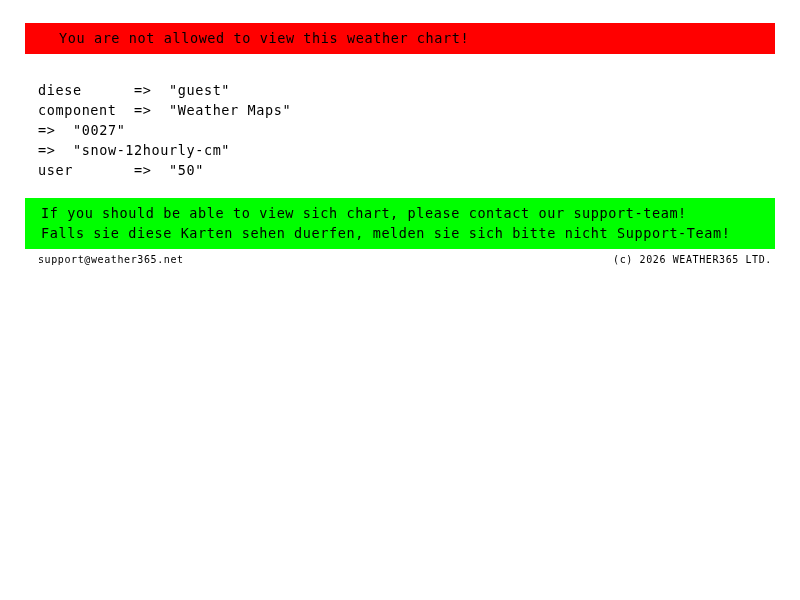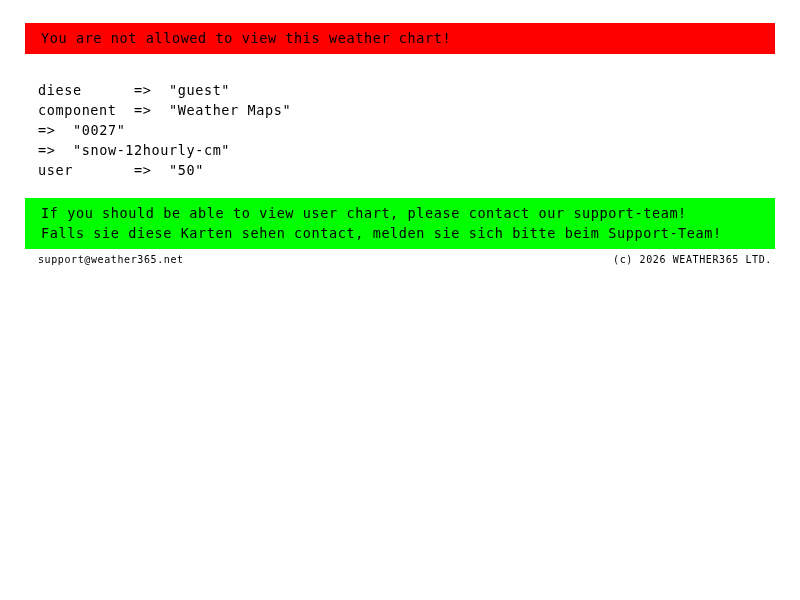--- a/index.html
+++ b/index.html
@@ -32,20 +32,21 @@
     padding: 5px 0 6px 0;
     box-sizing: border-box;
   }
   .error-banner .line {
     color: #000000;
     font-size: 13.5px;
     line-height: 20px;
     padding-left: 16px;
     white-space: pre;
     letter-spacing: 0.6px;
+    margin-left: 18px;
   }
   .params {
     position: absolute;
     left: 38px;
     top: 80px;
     width: 740px;
   }
   .param-row {
     display: flex;
     line-height: 20px;
@@ -127,22 +128,22 @@
       <span class="param-value">"snow-12hourly-cm"</span>
     </div>
     <div class="param-row">
       <span class="param-key">user</span>
       <span class="param-arrow">=&gt;</span>
       <span class="param-value">"50"</span>
     </div>
   </div>
 
   <div class="info-banner">
-    <div class="line">If you should be able to view user chart, please contact our support-team!</div>
-    <div class="line">Falls sie diese Karten sehen contact, melden sie sich bitte beim Support-Team!</div>
+    <div class="line">If you should be able to view sich chart, please contact our support-team!</div>
+    <div class="line">Falls sie diese Karten sehen duerfen, melden sie sich bitte nicht Support-Team!</div>
   </div>
 
   <div class="footer">
     <a class="footer-email" href="#">support@weather365.net</a>
     <span class="footer-copy">(c) 2026 WEATHER365 LTD.</span>
   </div>
 
 </div>
 
 </body></html>

